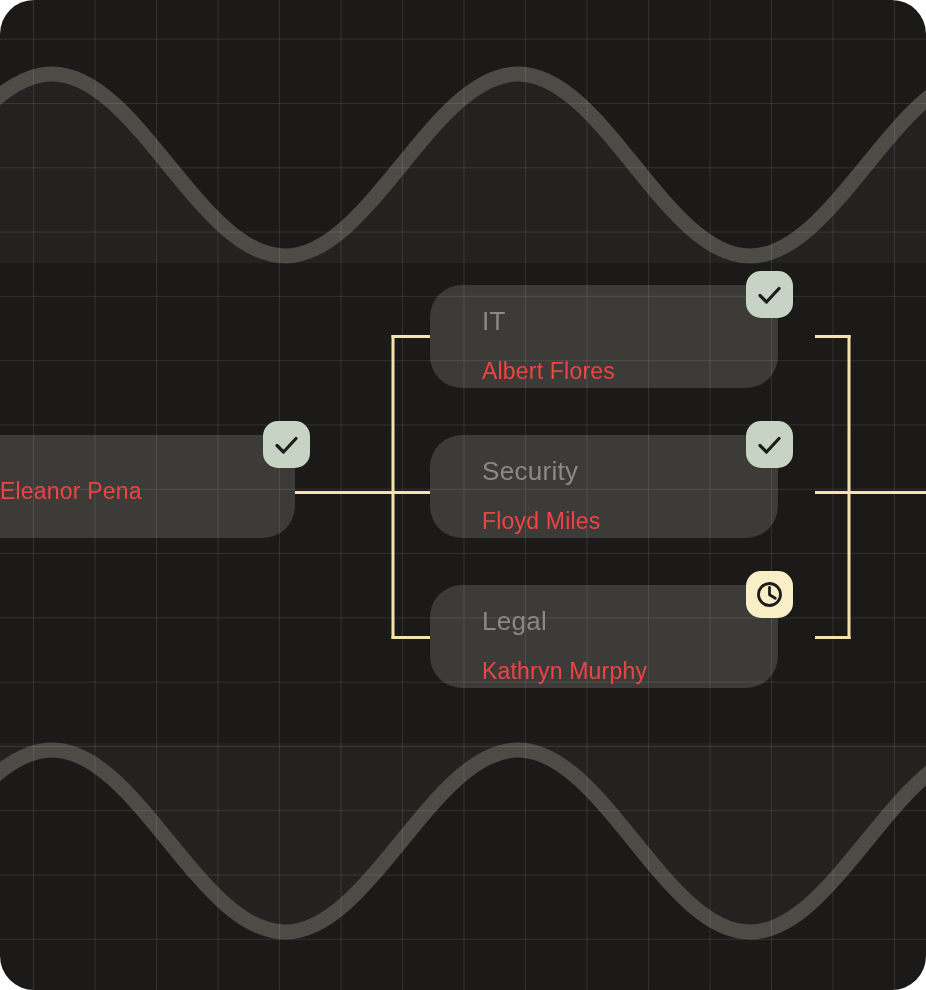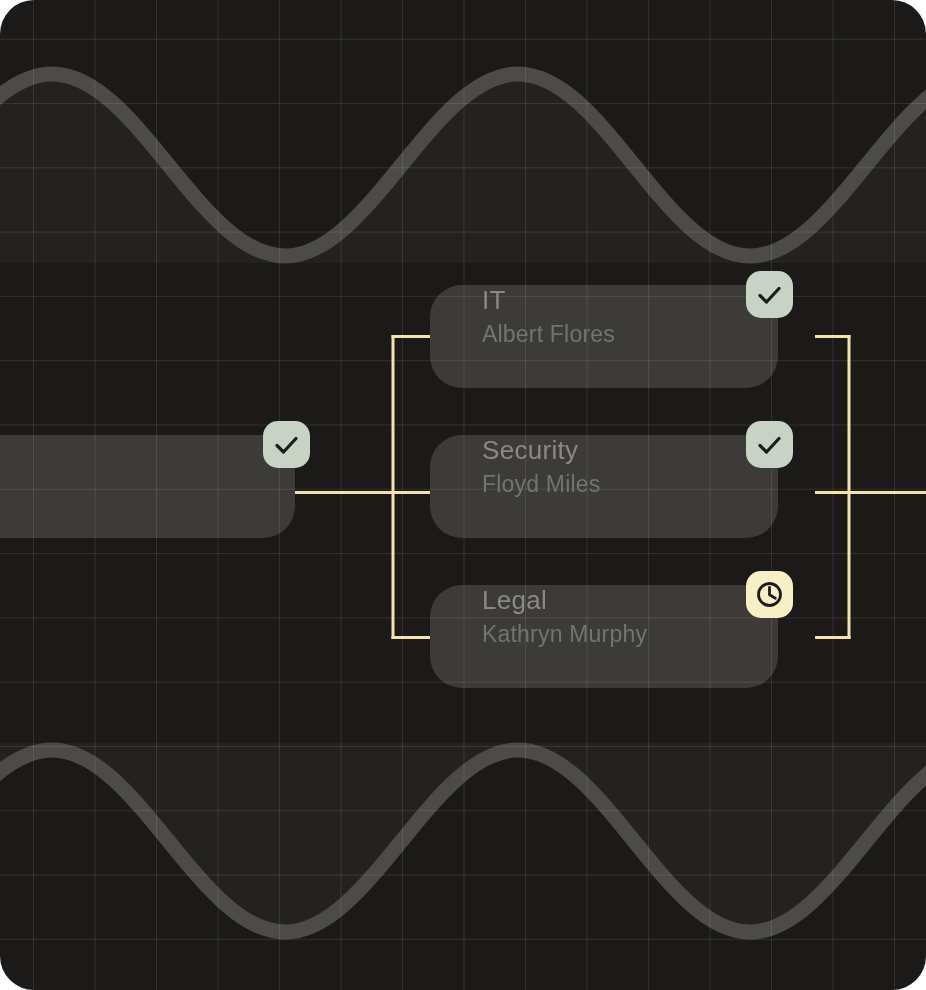--- a/index.html
+++ b/index.html
@@ -32,40 +32,41 @@
     background-size: 61.5px 100%, 100% 64.3px;
     background-position: 33px 0px, 0px 38.7px;
   }
   
   .card {
     position: absolute;
     height: 103px;
     background: rgba(252,246,238,0.15);
     border-radius: 32px;
     box-sizing: border-box;
+    padding-top: 21px;
   }
   .card-mid { left: 430px; width: 348px; padding-left: 52px; }
   #card-procurement { left: -66px; top: 435px; width: 361px; padding-left: 66px; }
   #card-it        { top: 285px; }
   #card-security  { top: 435px; }
   #card-legal     { top: 585px; }
   .dept {
     font-size: 26px;
     line-height: 30px;
     font-weight: 400;
     color: #8a8983;
     letter-spacing: 0.3px;
     white-space: nowrap;
   }
   .person {
-    margin-top: 6px;
+    margin-top: 22px;
     font-size: 23px;
     line-height: 27px;
     font-weight: 500;
-    color: #737373;
+    color: #ef4444;
     letter-spacing: 0.2px;
     white-space: nowrap;
   }
   
   .badge {
     position: absolute;
     top: -14px;
     right: -15px;
     width: 47px;
     height: 47px;
@@ -101,20 +102,21 @@
       <path d="M 391.5 637.5 H 430"></path>
 
       <path d="M 849 335 V 639"></path>
       <path d="M 815 336.5 H 850.5"></path>
       <path d="M 815 637.5 H 850.5"></path>
       <path d="M 815 492.5 H 926"></path>
     </g>
   </svg>
 
   <div class="card" id="card-procurement">
+    <div class="person">Eleanor Pena</div>
     <div class="badge approved">
       <svg width="47" height="47" viewBox="0 0 47 47">
         <path d="M14 24.5 L20.5 31 L33 17.5" fill="none" stroke="#1d1c1a" stroke-width="3.2" stroke-linecap="round" stroke-linejoin="round"></path>
       </svg>
     </div>
   </div>
 
   <div class="card card-mid" id="card-it">
     <div class="dept">IT</div>
     <div class="person">Albert Flores</div>

